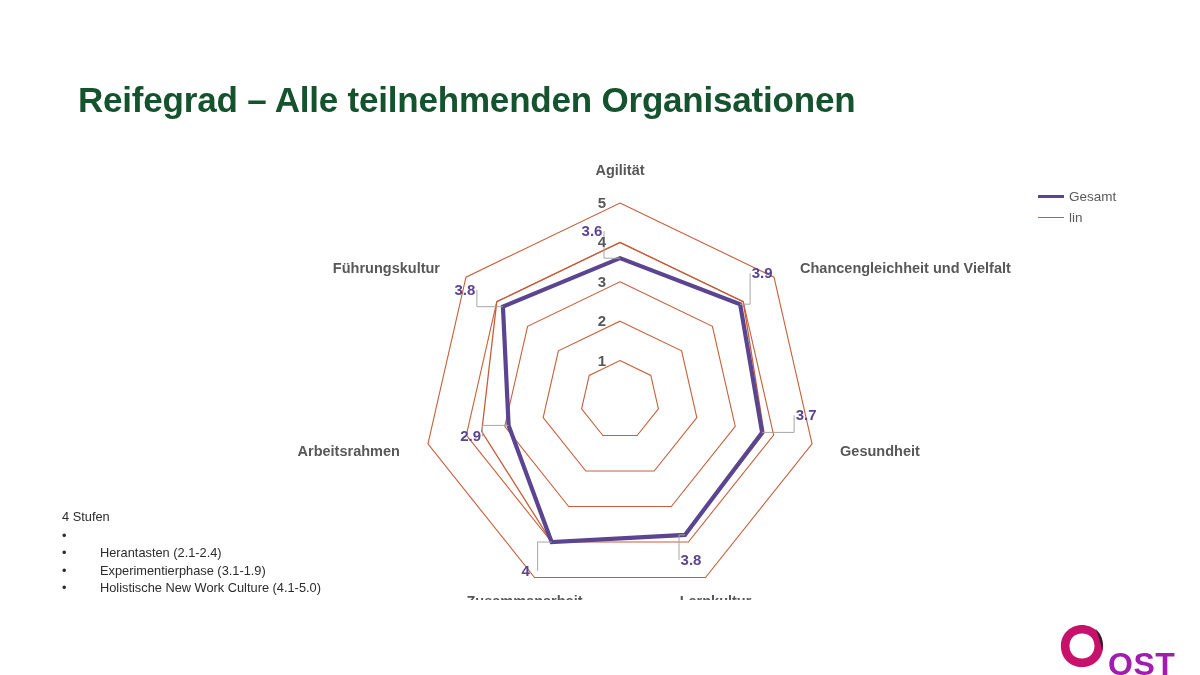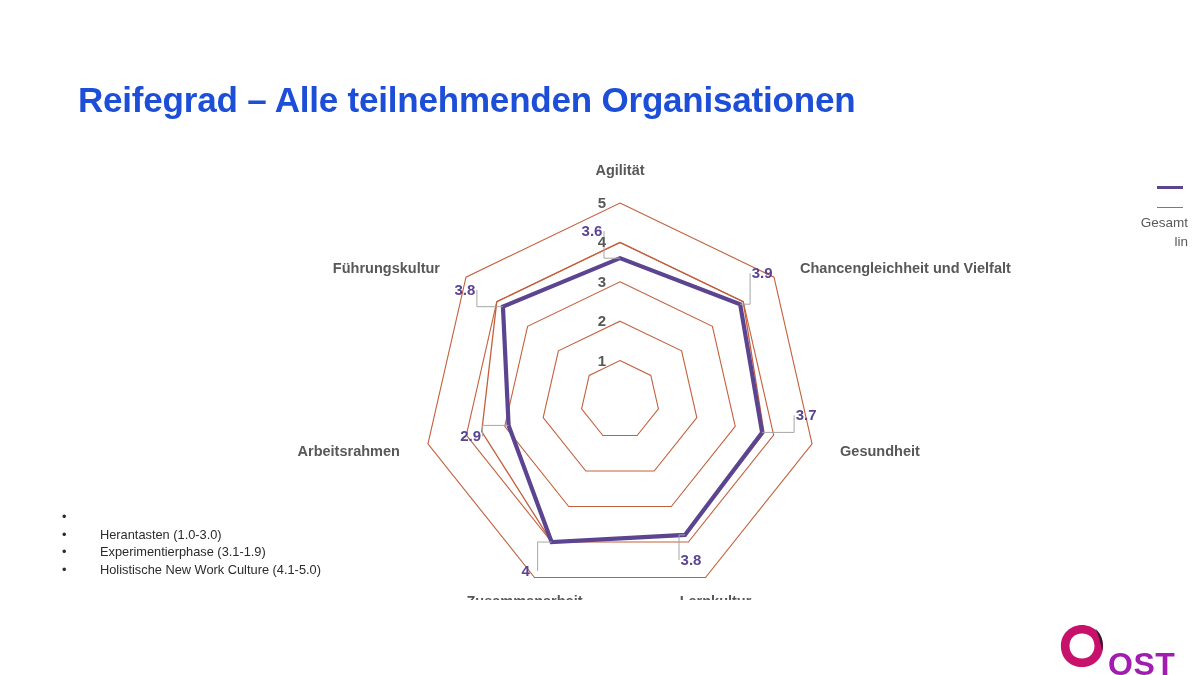--- a/index.html
+++ b/index.html
@@ -23,21 +23,21 @@
     background: #ffffff;
   }
 
   
   #title {
     position: absolute;
     left: 78px;
     top: 80px;
     font-size: 35px;
     font-weight: bold;
-    color: #1d4ed8;
+    color: #14532d;
     letter-spacing: -0.2px;
     white-space: nowrap;
   }
 
   
   #chart-wrap {
     position: absolute;
     left: 0px;
     top: 130px;
     width: 1040px;
@@ -91,23 +91,22 @@
 
   
   #legend {
     position: absolute;
     left: 1038px;
     top: 186px;
     width: 150px;
   }
   .legend-row {
     display: flex;
-    align-items: flex-end;
+    align-items: center;
     height: 21px;
-    flex-direction: column;
   }
   .legend-swatch {
     width: 26px;
     height: 0px;
     margin-right: 5px;
     flex: 0 0 26px;
   }
   .legend-swatch.gesamt {
     border-top: 3.5px solid #5B4490;
   }
@@ -233,27 +232,28 @@
       <span class="legend-swatch gesamt"></span>
       <span class="legend-label">Gesamt</span>
     </div>
     <div class="legend-row">
       <span class="legend-swatch lin"></span>
       <span class="legend-label">lin</span>
     </div>
   </div>
 
   <div id="stufen">
+    <div class="stufen-head">4 Stufen</div>
     <ul>
       <li>
         <span class="bullet">•</span>
       </li>
       <li>
         <span class="bullet">•</span>
-        <span>Herantasten (1.0-3.0)</span>
+        <span>Herantasten (2.1-2.4)</span>
       </li>
       <li>
         <span class="bullet">•</span>
         <span>Experimentierphase (3.1-1.9)</span>
       </li>
       <li>
         <span class="bullet">•</span>
         <span>Holistische New Work Culture (4.1-5.0)</span>
       </li>
     </ul>

